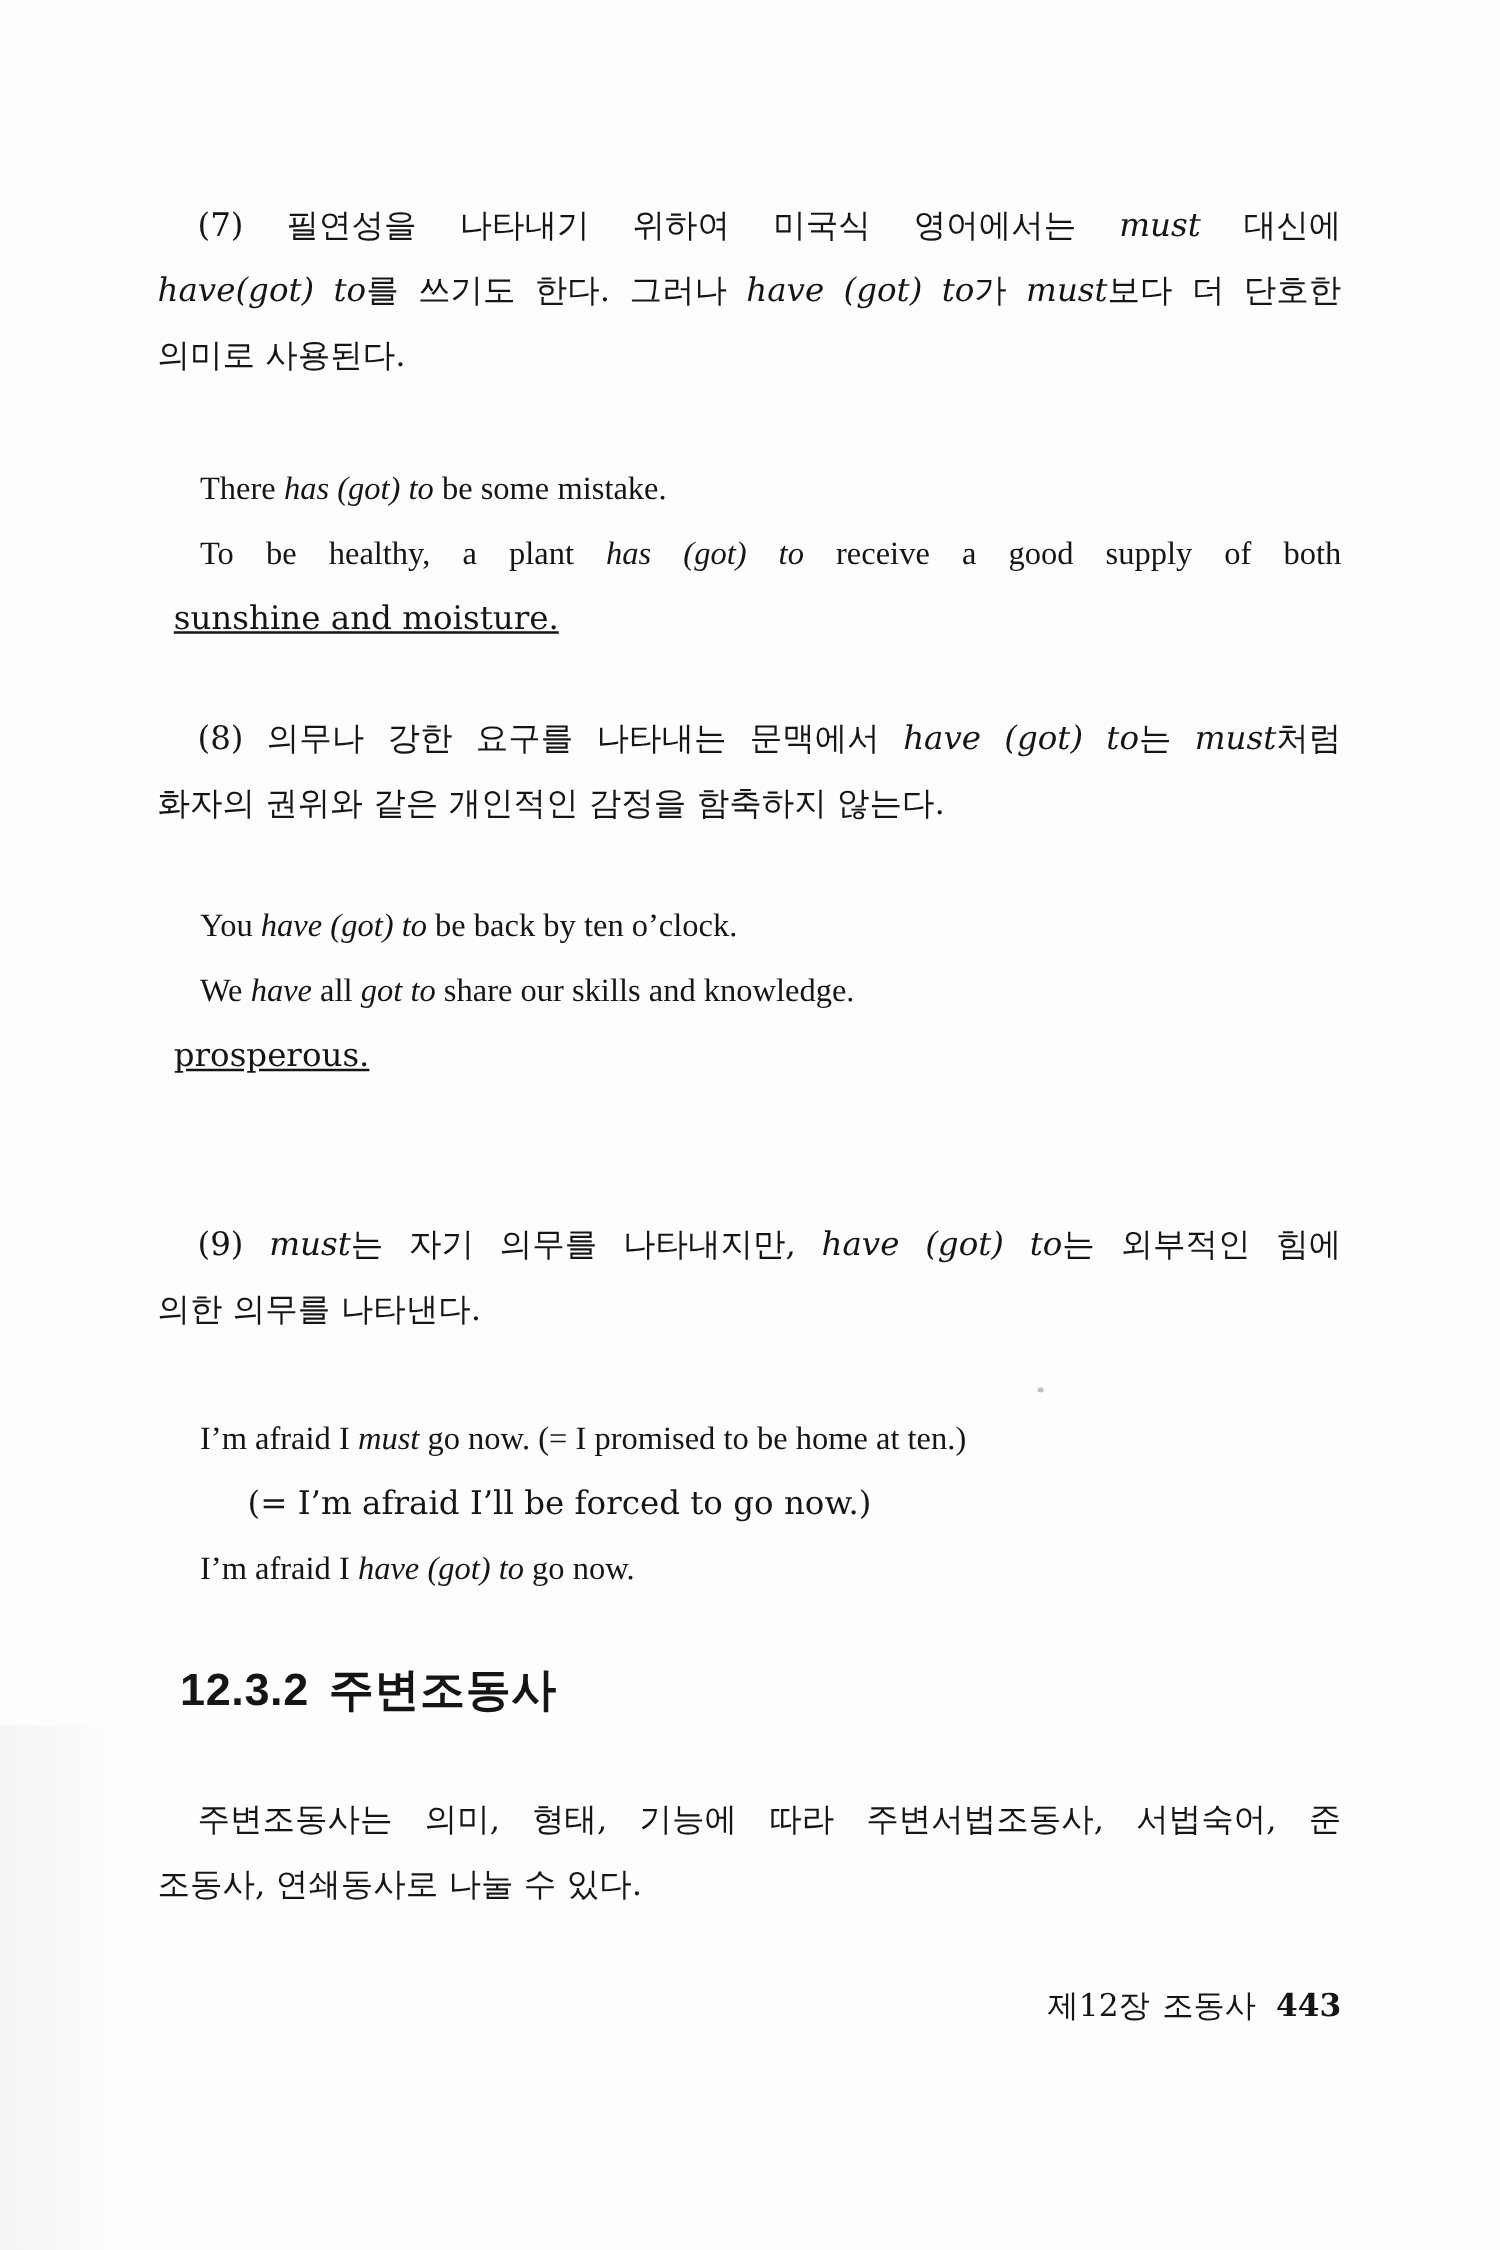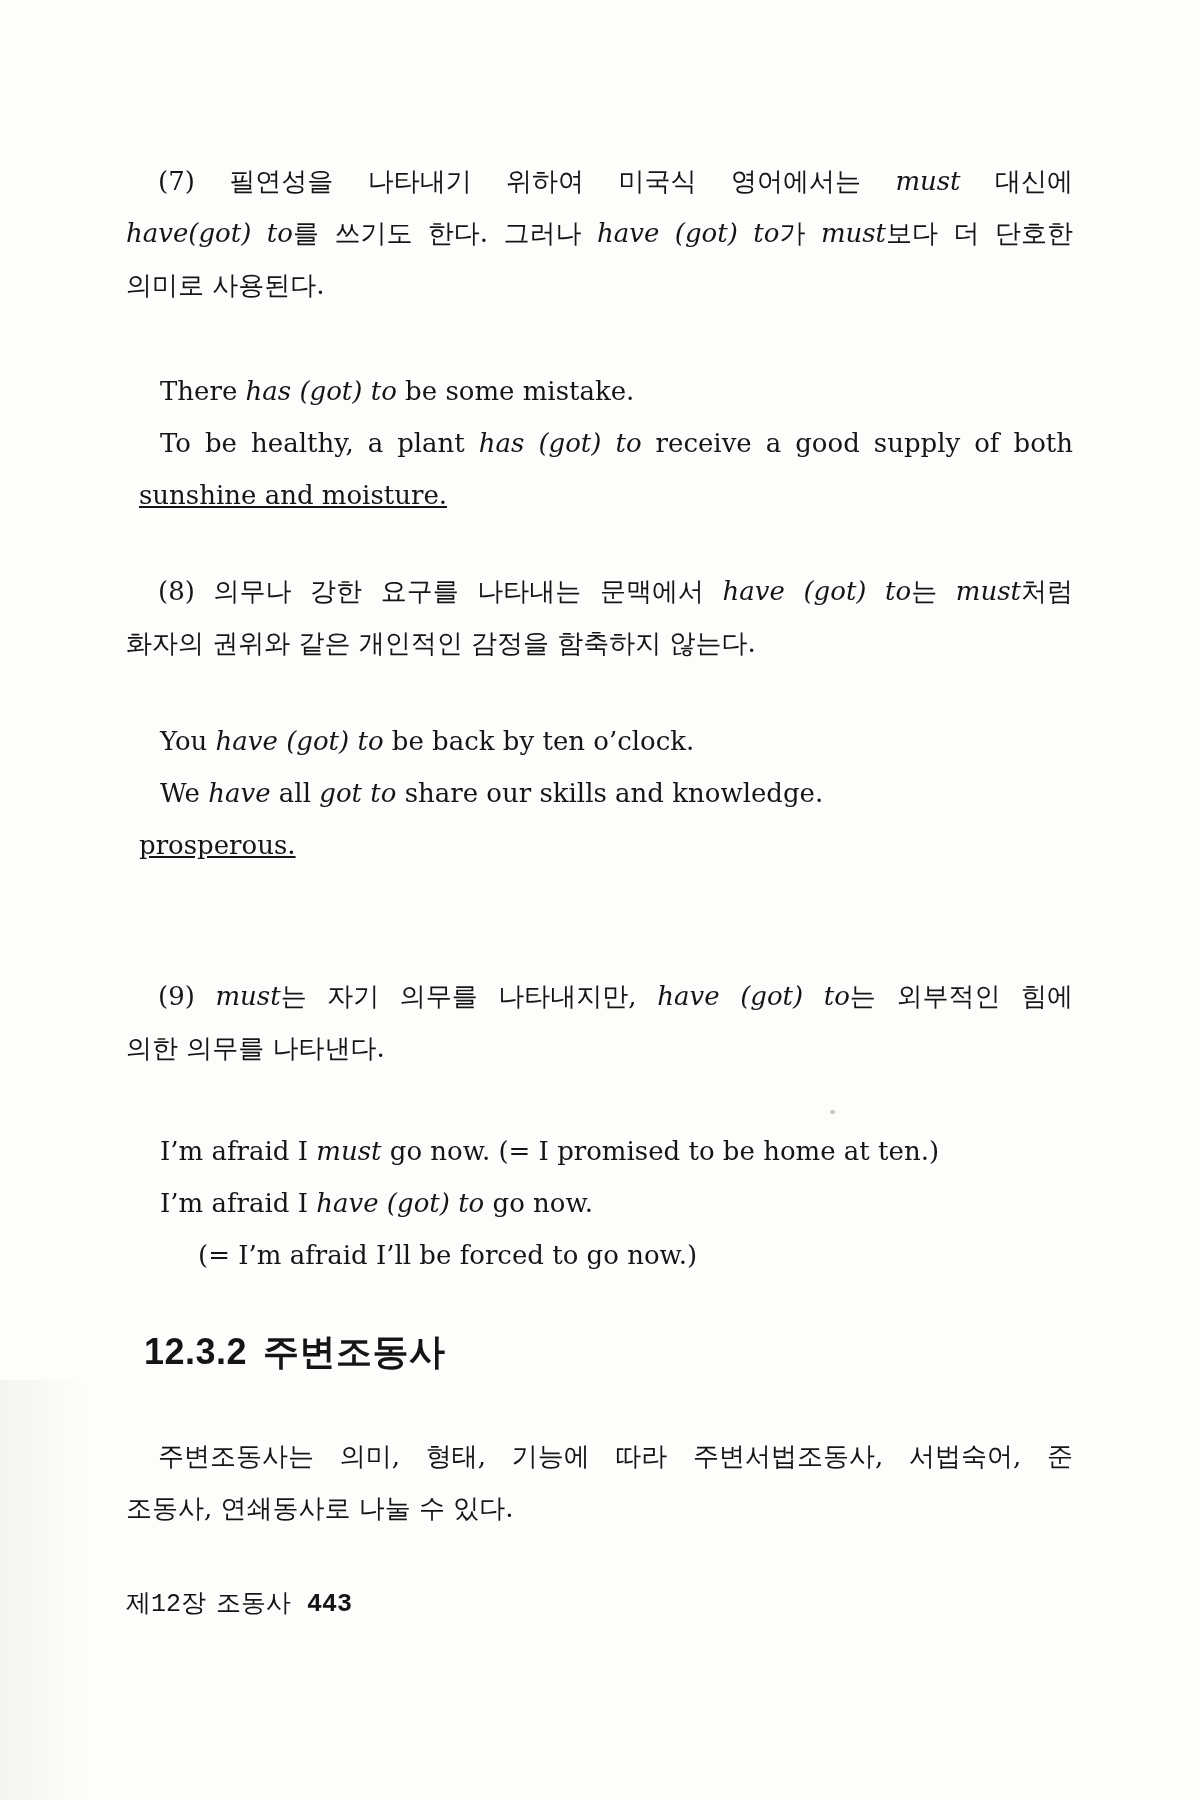--- a/index.html
+++ b/index.html
@@ -21,32 +21,32 @@
     position:absolute;width:5px;height:4px;border-radius:50%;
     background:#8f8f8f;opacity:.55;
   }
   .block{position:absolute;left:126px;width:947px;}
   .ln{
     height:52px;line-height:52px;font-size:26px;
     white-space:normal;
   }
   .jst{text-align:justify;text-align-last:justify;}
   .ind-para{padding-left:32px;}
-  .ind-ex{padding-left:34px;}
+  .ind-ex{padding-left:34px;font-family:Liberation Serif, serif;}
   .ind-cont{padding-left:13px;text-decoration:underline;}
   .ind-deep{padding-left:72px;}
   i{font-style:italic;}
   .heading{
     font-family:"Liberation Sans","DejaVu Sans",sans-serif;
     font-weight:700;font-size:36px;line-height:44px;
     letter-spacing:0.5px;
   }
   .heading .h-title{margin-left:16px;}
   .footer{
-    padding-right:96px;font-size:25px;line-height:34px;font-family:Liberation Mono, monospace;
+    text-align:right;padding-right:96px;font-size:25px;line-height:34px;
   }
   .footer .f-part{margin-left:10px;}
   .footer .f-page{margin-left:16px;font-weight:700;}
 </style>
 </head>
 <body>
 
 <div class="page">
 
   <div class="block" style="top:155px">
@@ -72,22 +72,22 @@
     <div class="ln ind-cont"><span>prosperous.</span></div>
   </div>
 
   <div class="block" style="top:970px">
     <div class="ln jst ind-para"><span>(9) </span><i>must</i><span>는 자기 의무를 나타내지만, </span><i>have (got) to</i><span>는 외부적인 힘에</span></div>
     <div class="ln"><span>의한 의무를 나타낸다.</span></div>
   </div>
 
   <div class="block" style="top:1125px">
     <div class="ln ind-ex"><span>I’m afraid I </span><i>must</i><span> go now. (= I promised to be home at ten.)</span></div>
+    <div class="ln ind-deep"><span>(= I’m afraid I’ll be forced to go now.)</span></div>
     <div class="ln ind-ex"><span>I’m afraid I </span><i>have (got) to</i><span> go now.</span></div>
-    <div class="ln ind-deep"><span>(= I’m afraid I’ll be forced to go now.)</span></div>
   </div>
 
   <div class="block heading" style="top:1330px;padding-left:18px">
     <span class="h-num">12.3.2</span><span class="h-title">주변조동사</span>
   </div>
 
   <div class="block" style="top:1430px">
     <div class="ln jst ind-para"><span>주변조동사는 의미, 형태, 기능에 따라 주변서법조동사, 서법숙어, 준</span></div>
     <div class="ln"><span>조동사, 연쇄동사로 나눌 수 있다.</span></div>
   </div>

